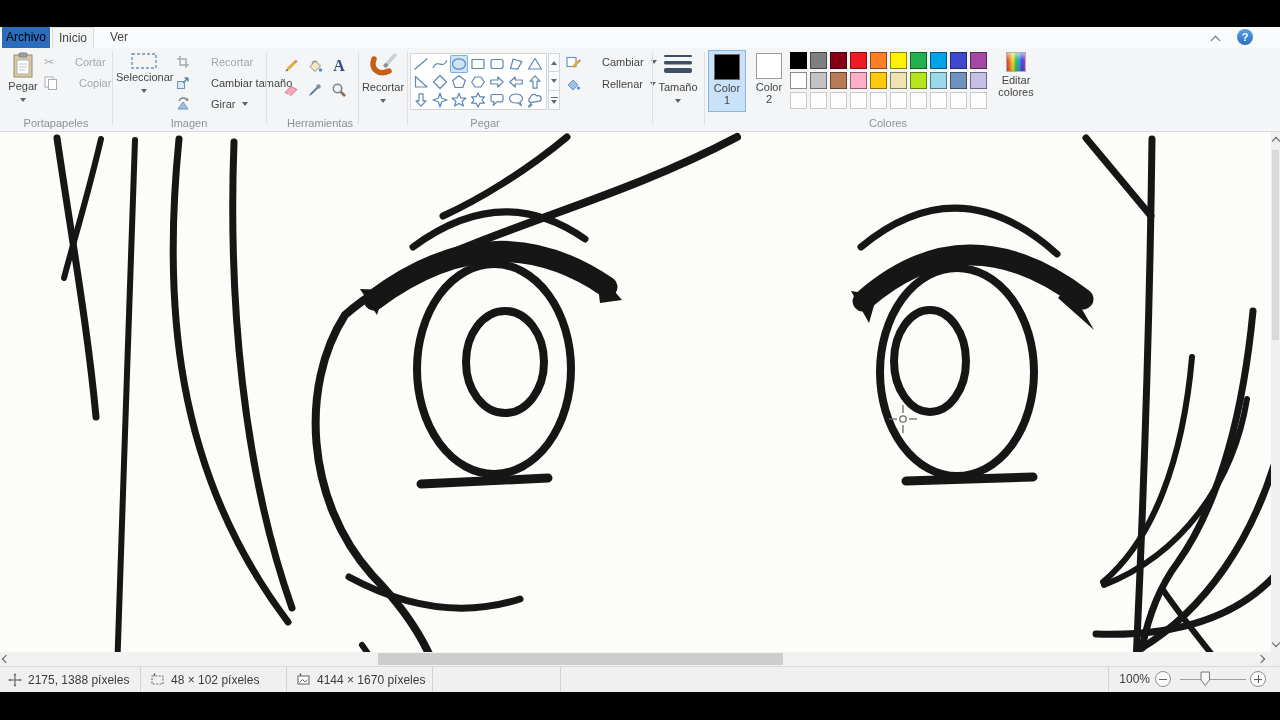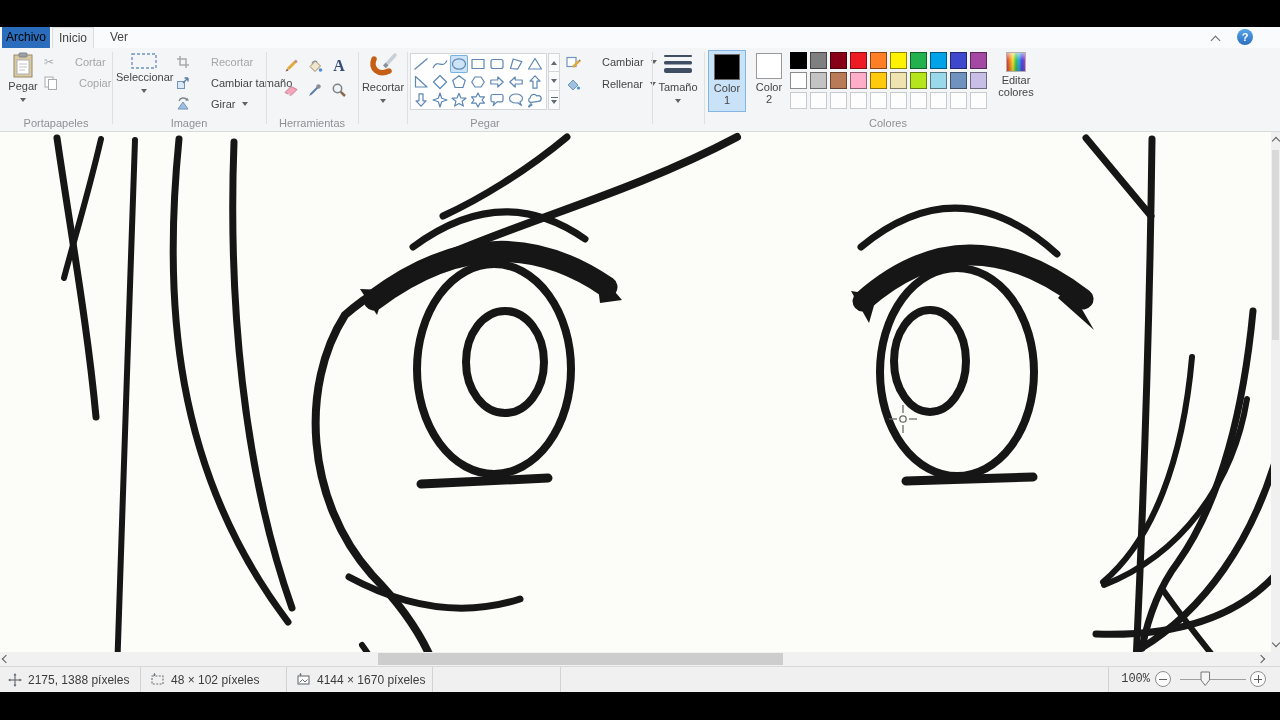--- a/index.html
+++ b/index.html
@@ -70,21 +70,21 @@
   .chev.left{transform:rotate(45deg);}
   .chev.right{transform:rotate(225deg);}
   .chev.up{transform:rotate(135deg);}
   .chev.down{transform:rotate(-45deg);}
   .corner{position:absolute;top:625px;left:1271px;width:9px;height:14px;background:#f0f0f0;}
 
   
   .statusbar{position:absolute;top:639px;left:0;width:1280px;height:26px;background:#f0f0f0;border-top:1px solid #d9d9d9;box-sizing:border-box;font-size:12px;color:#3c3c3c;}
   .ssep{position:absolute;top:0;width:1px;height:25px;background:#d2d2d2;}
   .sitem{position:absolute;top:0;height:25px;display:flex;align-items:center;gap:6px;}
-  .zoomlabel{position:absolute;top:5px;width:42px;text-align:right;font-family:Liberation Mono, monospace;}
+  .zoomlabel{position:absolute;top:5px;width:42px;text-align:right;}
   .zcircle{position:absolute;top:4px;width:16px;height:16px;border-radius:50%;border:1px solid #8f8f8f;background:#fcfcfc;box-sizing:border-box;}
   .zcircle .h{position:absolute;left:3px;top:6.5px;width:8px;height:1.5px;background:#5f5f5f;}
   .zcircle .v{position:absolute;left:6.5px;top:3px;width:1.5px;height:8px;background:#5f5f5f;}
   .ztrack{position:absolute;top:11.5px;height:1.5px;background:#9e9e9e;}
 
   .letterbox{position:absolute;left:0;width:1280px;background:#000;}
 </style>
 </head>
 <body>
 
@@ -185,21 +185,21 @@
           <circle cx="11.5" cy="4.5" r="2.2" fill="#8a8f96"></circle>
           <polygon points="2,14 5,12.5 3.5,11" fill="#5b7fa8"></polygon>
         </svg>
       </div>
       <div class="toolcell" style="left:328px;top:32px;">
         <svg width="16" height="16">
           <circle cx="6.5" cy="6.5" r="4.2" fill="#eef4f8" stroke="#7a8288" stroke-width="1.5"></circle>
           <line x1="9.8" y1="9.8" x2="14" y2="14" stroke="#8a6a4a" stroke-width="2.5"></line>
         </svg>
       </div>
-      <div class="grouplabel" style="left:266px;width:92px;text-align:center;">Herramientas</div>
+      <div class="grouplabel" style="left:274px;width:92px;text-align:center;">Herramientas</div>
       <div class="rsep" style="left:358px;"></div>
 
       <div class="bigbtn" style="left:361px;width:44px;">
         <svg class="bicon" width="32" height="28">
           <path d="M7,7 C3,17 12,24 22,19" fill="none" stroke="#c55f15" stroke-width="5.5" stroke-linecap="round"></path>
           <line x1="28" y1="3" x2="19" y2="13" stroke="#c7d0d6" stroke-width="3.5" stroke-linecap="round"></line>
           <line x1="20" y1="12" x2="17.5" y2="14.8" stroke="#8a9298" stroke-width="4"></line>
         </svg>
         <div>Recortar</div>
         <div class="caret-row"><span class="caret"></span></div>

